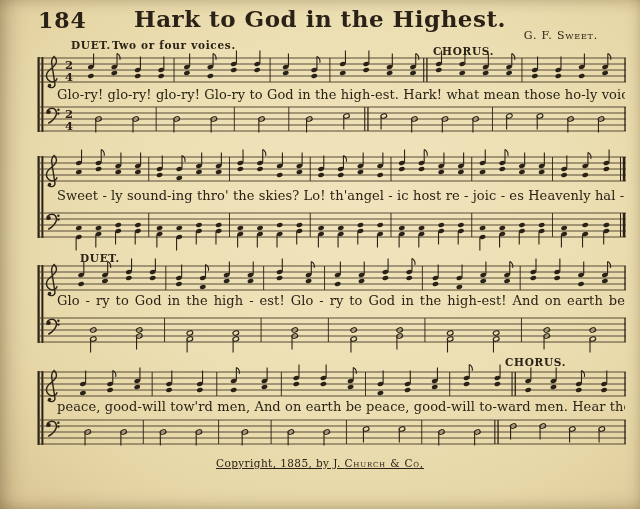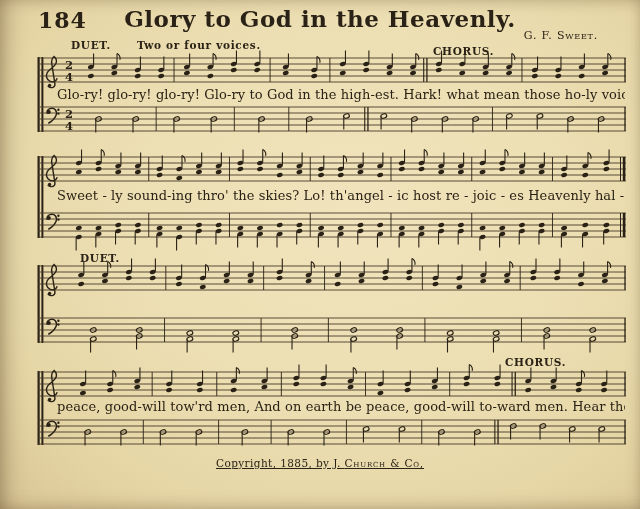--- a/index.html
+++ b/index.html
@@ -11,21 +11,21 @@
                inset 0 -10px 18px -10px rgba(92,72,40,.28),
                inset 0 10px 16px -10px rgba(92,72,40,.22);
     font-family:"DejaVu Serif","Liberation Serif",serif;
     color:#2a2216;
   }
   .pagenum{position:absolute;top:7px;left:38px;font-size:22px;font-weight:bold;letter-spacing:1px;}
   .title{position:absolute;top:5px;left:90px;right:90px;text-align:center;font-size:23px;font-weight:bold;letter-spacing:.5px;}
   .composer{position:absolute;top:29px;right:42px;font-size:11px;font-variant:small-caps;letter-spacing:.8px;}
   .mlabel{position:absolute;font-size:10.5px;font-weight:bold;letter-spacing:.7px;white-space:nowrap;}
   #label-s1-duet{top:39px;left:71px;}
-  #label-s1-duet .voices{margin-left:26px;}
+  #label-s1-duet .voices{margin-left:1px;}
   #label-s1-chorus{top:45px;left:433px;}
   #label-s3-duet{top:252px;left:80px;}
   #label-s4-chorus{top:356px;left:505px;}
   .lyrics{
     position:absolute;left:57px;right:15px;height:17px;overflow:hidden;
     font-size:13px;letter-spacing:.1px;
     text-align:justify;text-align-last:justify;white-space:nowrap;
   }
   #lyrics-1{top:87px;}
   #lyrics-2{top:188px;}
@@ -663,30 +663,31 @@
           <ellipse cx="572.2733528995041" cy="429" rx="3" ry="2.15" transform="rotate(-18 572.2733528995041 429)" fill="none" stroke="#2a2216" stroke-width="1.15"></ellipse>
           <line x1="569.573352899504" y1="429.5" x2="569.573352899504" y2="442.5" stroke="#2a2216" stroke-width="1.1"></line>
           <ellipse cx="601.7744155449852" cy="429" rx="3" ry="2.15" transform="rotate(-18 601.7744155449852 429)" fill="none" stroke="#2a2216" stroke-width="1.15"></ellipse>
           <line x1="599.0744155449852" y1="429.5" x2="599.0744155449852" y2="442.5" stroke="#2a2216" stroke-width="1.1"></line>
           <line x1="625" y1="420" x2="625" y2="444" stroke="#2a2216" stroke-width="1.3"></line>
         </g>
       </g>
     </svg>
 
   <div class="pagenum">184</div>
-  <div class="title">Glory to God in the Heavenly.</div>
+  <div class="title">Hark to God in the Highest.</div>
   <div class="composer">G. F. Sweet.</div>
 
   <div class="mlabel" id="label-s1-duet">
     <span>DUET.</span><span class="voices">Two or four voices.</span>
   </div>
   <div class="mlabel" id="label-s1-chorus">CHORUS.</div>
   <div class="mlabel" id="label-s3-duet">DUET.</div>
   <div class="mlabel" id="label-s4-chorus">CHORUS.</div>
 
   <div class="lyrics" id="lyrics-1">Glo-ry! glo-ry! glo-ry! Glo-ry to God in the high-est. Hark! what mean those ho-ly voic-es,</div>
   <div class="lyrics" id="lyrics-2">Sweet - ly sound-ing thro' the skies? Lo! th'angel - ic host re - joic - es Heavenly hal - le - lu-jah's rise!</div>
+  <div class="lyrics" id="lyrics-3">Glo - ry to God in the high - est! Glo - ry to God in the high-est! And on earth be</div>
   <div class="lyrics" id="lyrics-4">peace, good-will tow'rd men, And on earth be peace, good-will to-ward men. Hear them tell the</div>
 
   <div class="copyright">
     <span>Copyright, 1885, by J. </span><span class="pub">Church &amp; Co,</span>
   </div>
 </div>
 
 </body></html>

